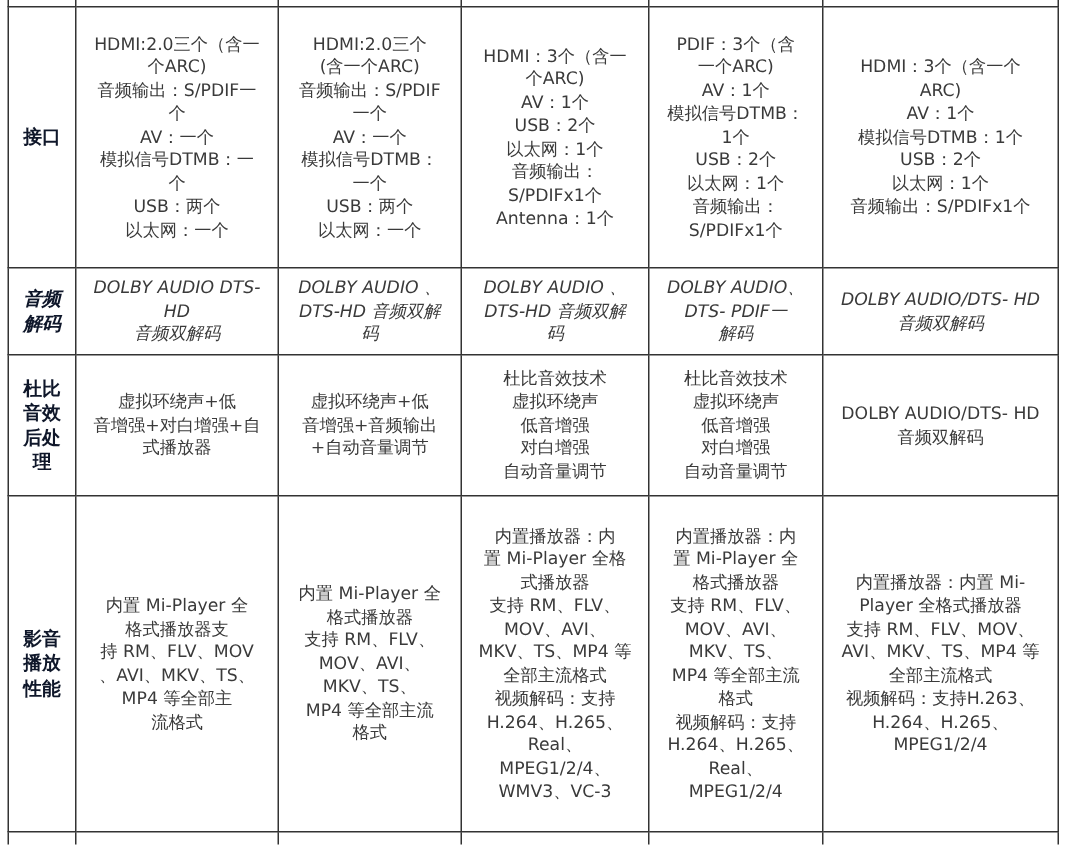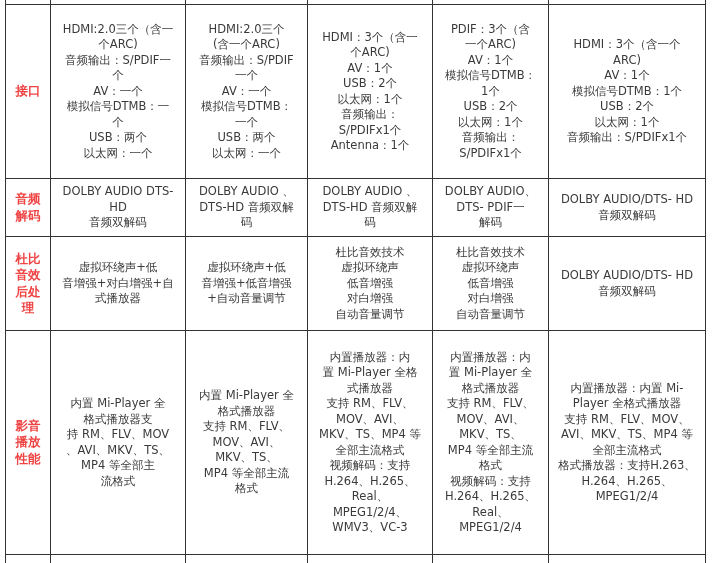--- a/index.html
+++ b/index.html
@@ -11,26 +11,26 @@
   }
   .spec-table td {
     border: 1.5px solid #333;
     text-align: center; vertical-align: middle;
     font-size: 11.5px; line-height: 15.5px;
     padding: 0 4px; color: #3a3a3a;
     word-break: break-all;
   }
   .spec-table td.row-head {
     font-weight: bold; font-size: 12.5px; line-height: 16.5px;
-    color: #ef4444; padding: 0 6px;
+    color: #0f172a; padding: 0 6px;
   }
   .line { display: block; }
   tr.top-stub td { height: 4px; }
   tr.r-interface td { height: 173px; }
-  tr.r-decode td { height: 57px; }
+  tr.r-decode td { height: 57px; font-style: italic; }
   tr.r-post td { height: 93px; }
   tr.r-player td { height: 223px; }
   tr.bot-stub td { height: 12px; }
 </style>
 </head>
 <body>
 
 <table class="spec-table">
   <colgroup>
     <col style="width:45px">
@@ -146,21 +146,21 @@
           <span class="line">后处</span>
           <span class="line">理</span>
         </td>
       <td>
           <span class="line">虚拟环绕声+低</span>
           <span class="line">音增强+对白增强+自</span>
           <span class="line">式播放器</span>
         </td>
       <td>
           <span class="line">虚拟环绕声+低</span>
-          <span class="line">音增强+低音增强</span>
+          <span class="line">音增强+音频输出</span>
           <span class="line">+自动音量调节</span>
         </td>
       <td>
           <span class="line">杜比音效技术</span>
           <span class="line">虚拟环绕声</span>
           <span class="line">低音增强</span>
           <span class="line">对白增强</span>
           <span class="line">自动音量调节</span>
         </td>
       <td>
@@ -226,21 +226,21 @@
           <span class="line">H.264、H.265、</span>
           <span class="line">Real、</span>
           <span class="line">MPEG1/2/4</span>
         </td>
       <td>
           <span class="line">内置播放器：内置 Mi-</span>
           <span class="line">Player 全格式播放器</span>
           <span class="line">支持 RM、FLV、MOV、</span>
           <span class="line">AVI、MKV、TS、MP4 等</span>
           <span class="line">全部主流格式</span>
-          <span class="line">格式播放器：支持H.263、</span>
+          <span class="line">视频解码：支持H.263、</span>
           <span class="line">H.264、H.265、</span>
           <span class="line">MPEG1/2/4</span>
         </td>
     </tr>
 
     <tr class="bot-stub">
       <td></td>
       <td></td>
       <td></td>
       <td></td>

